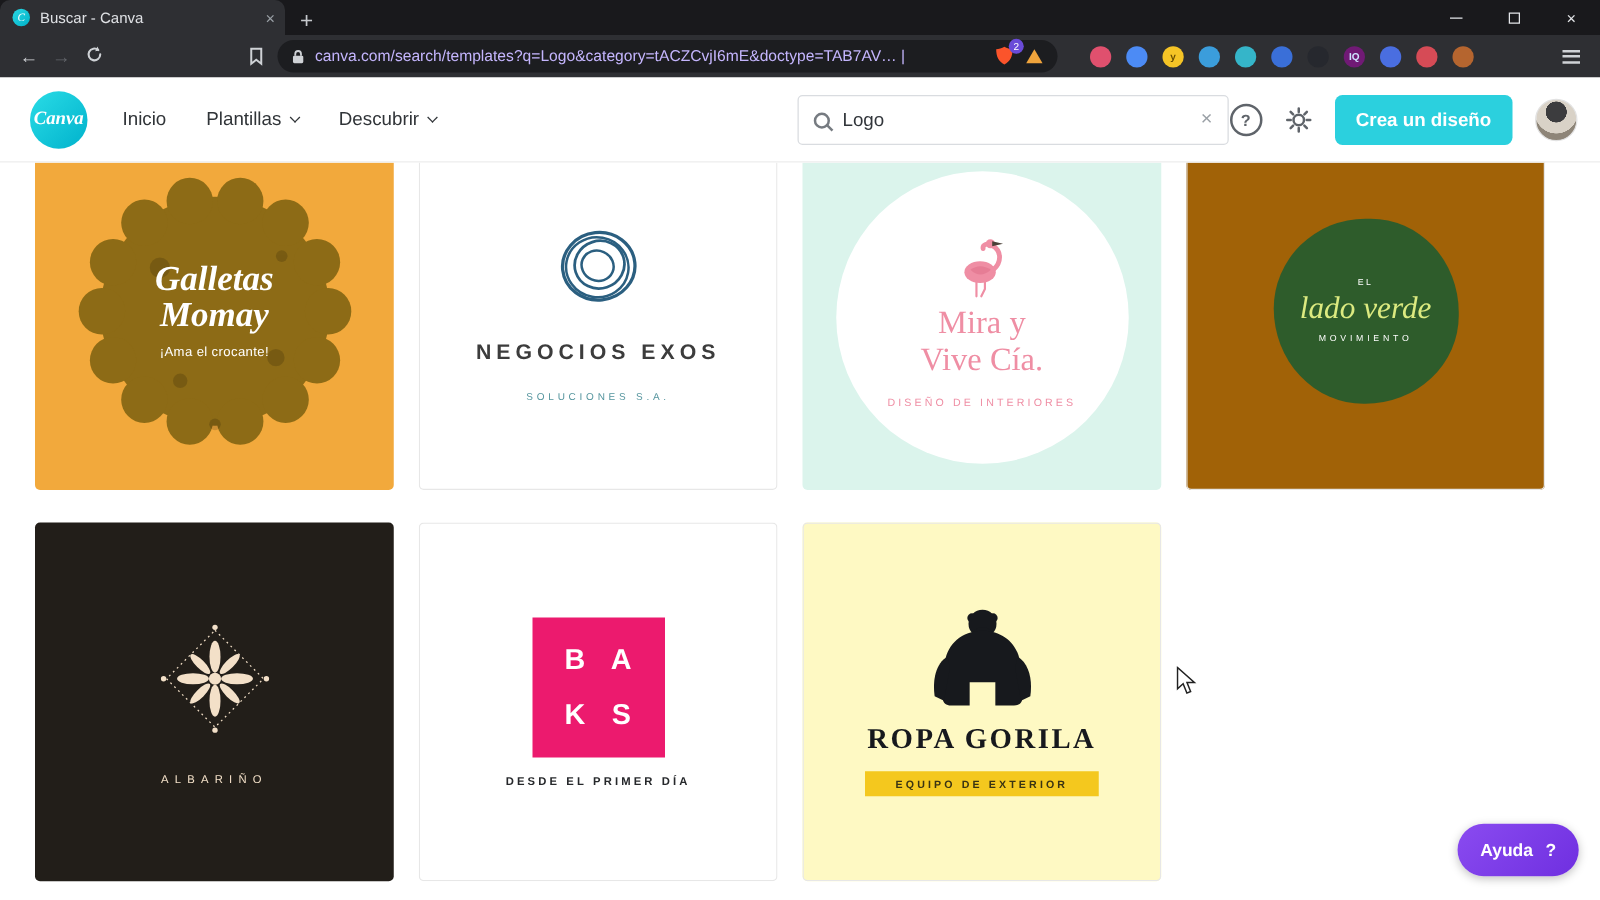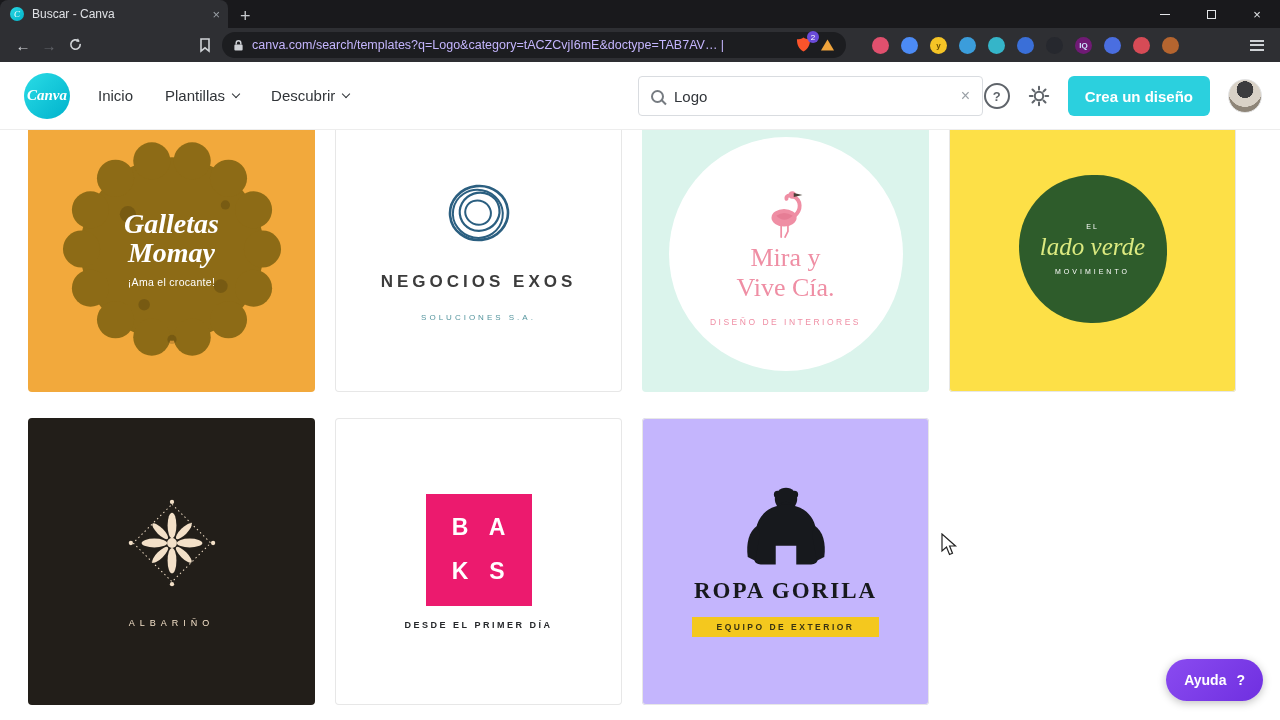--- a/index.html
+++ b/index.html
@@ -273,21 +273,21 @@
             <circle cx="32.5" cy="14.5" r="3.8" fill="currentColor"></circle>
             <path d="M34,12.5 L43,14.5 L34,16.5 Z" fill="#4a4038"></path>
             <path d="M21,46 L21,58 M28,46 L28,52 L25,58" fill="none" stroke="currentColor" stroke-width="1.8" stroke-linecap="round"></path>
           </svg>
           <div class="t-line">Mira y</div>
           <div class="t-line">Vive Cía.</div>
           <div class="t-sub">DISEÑO DE INTERIORES</div>
         </div>
       </div>
 
-      <div class="card c4 bordered" style="background: #fde047;">
+      <div class="card c4 bordered" style="background: #a16207;">
         <div class="gcircle" style="background: rgb(46, 92, 43);">
           <div class="t-el">EL</div>
           <div class="t-script" style="color: rgb(220, 234, 128);">lado verde</div>
           <div class="t-sub">MOVIMIENTO</div>
         </div>
       </div>
 
       <div class="card c5" style="background: rgb(34, 30, 25); color: rgb(243, 224, 200);">
         <svg class="ornament" viewBox="0 0 96 96">
           <rect x="20" y="20" width="56" height="56" fill="none" stroke="currentColor" stroke-width="1" stroke-dasharray="1.5 3" transform="rotate(45 48 48)"></rect>
@@ -315,21 +315,21 @@
       <div class="card c6 bordered" style="background: rgb(255, 255, 255);">
         <div class="square" style="background: rgb(236, 26, 110);">
           <span class="letter">B</span>
           <span class="letter">A</span>
           <span class="letter">K</span>
           <span class="letter">S</span>
         </div>
         <div class="t-sub">DESDE EL PRIMER DÍA</div>
       </div>
 
-      <div class="card c7 bordered" style="background: #c4b5fd; color: rgb(23, 25, 29);">
+      <div class="card c7 bordered" style="background: #fef9c3; color: rgb(23, 25, 29);">
         <svg class="gorilla" viewBox="0 0 100 90">
           <g fill="currentColor">
             <circle cx="41" cy="9" r="4"></circle>
               <circle cx="59" cy="9" r="4"></circle>
             <circle cx="50" cy="14" r="12"></circle>
             <ellipse cx="50" cy="24" rx="9" ry="7"></ellipse>
             <path d="M50,20 C32,20 20,32 18,46 L16,78 C16,82 19,84 23,84 L39,84 L39,64 L61,64 L61,84 L77,84 C81,84 84,82 84,78 L82,46 C80,32 68,20 50,20 Z"></path>
             <path d="M20,42 C10,48 7,62 9,76 L17,80 L22,52 Z"></path>
             <path d="M80,42 C90,48 93,62 91,76 L83,80 L78,52 Z"></path>
           </g>

